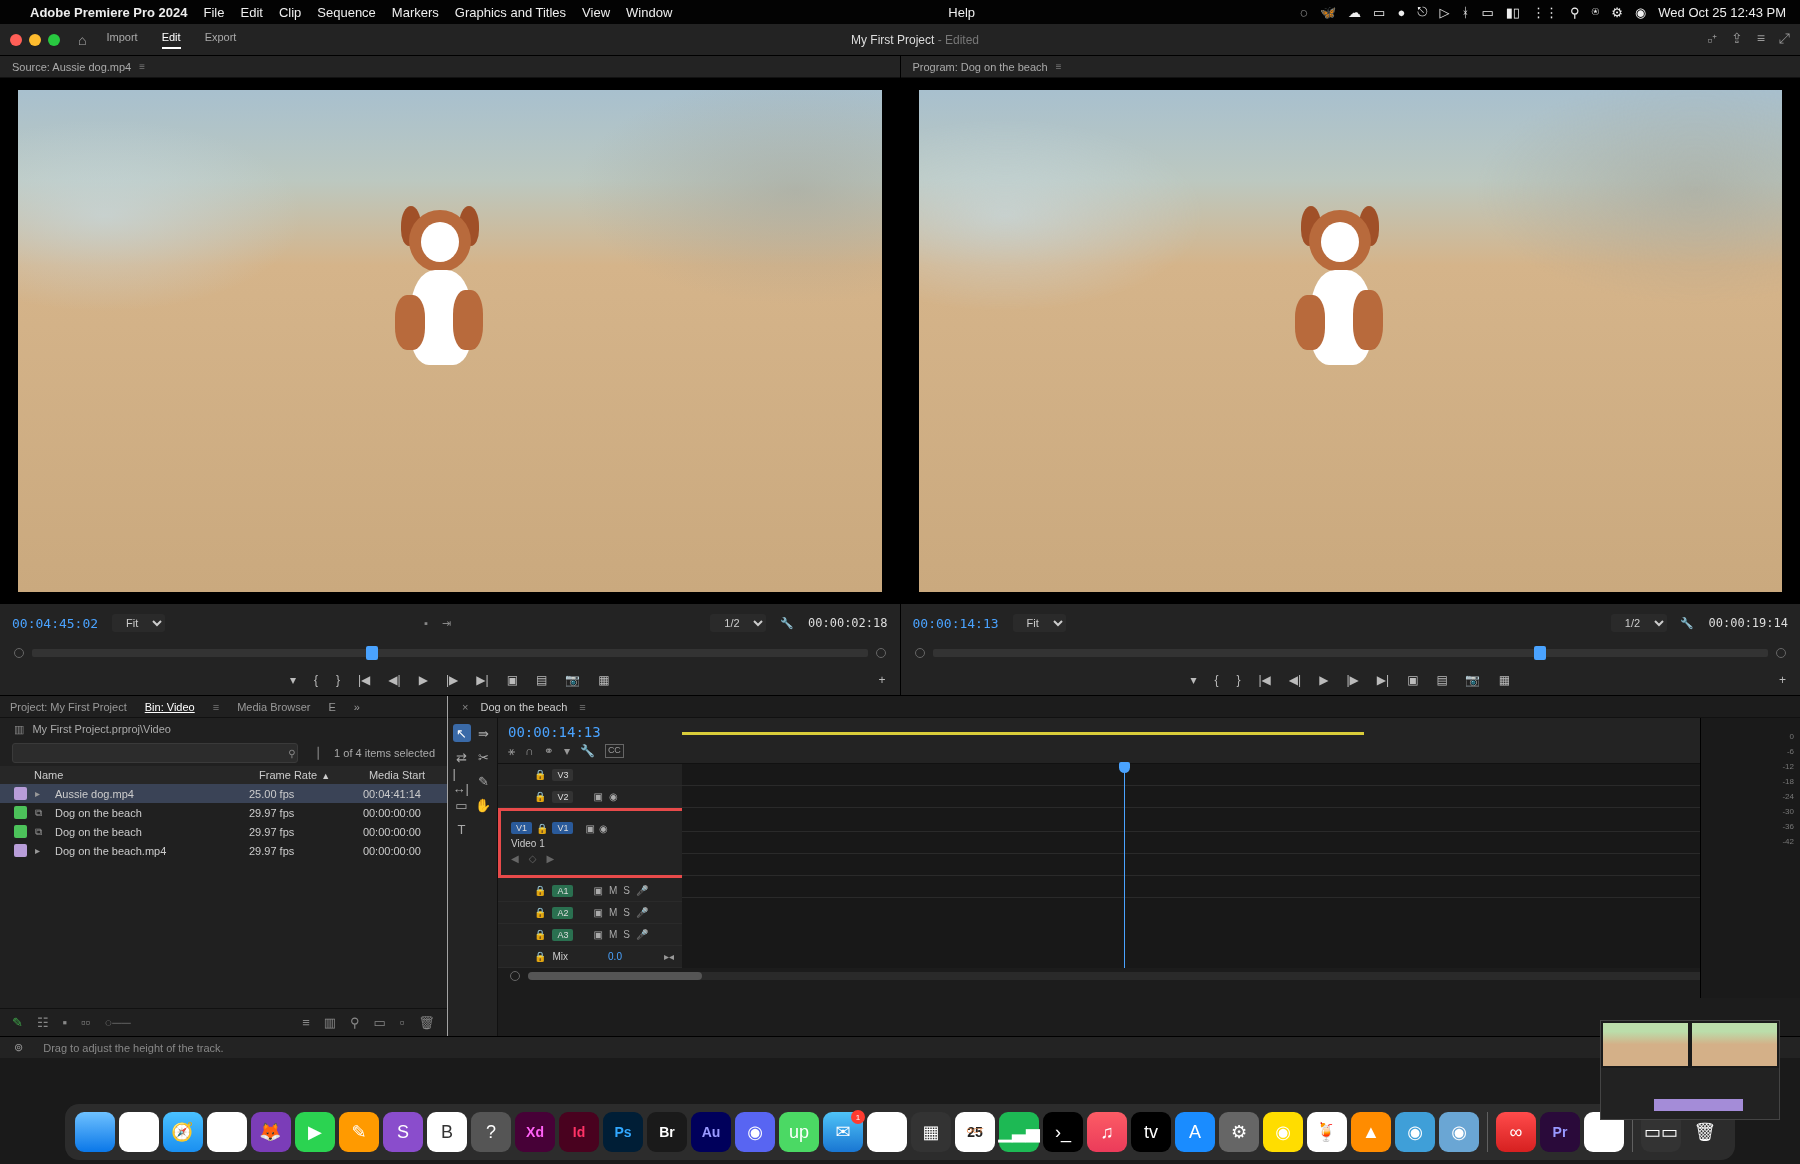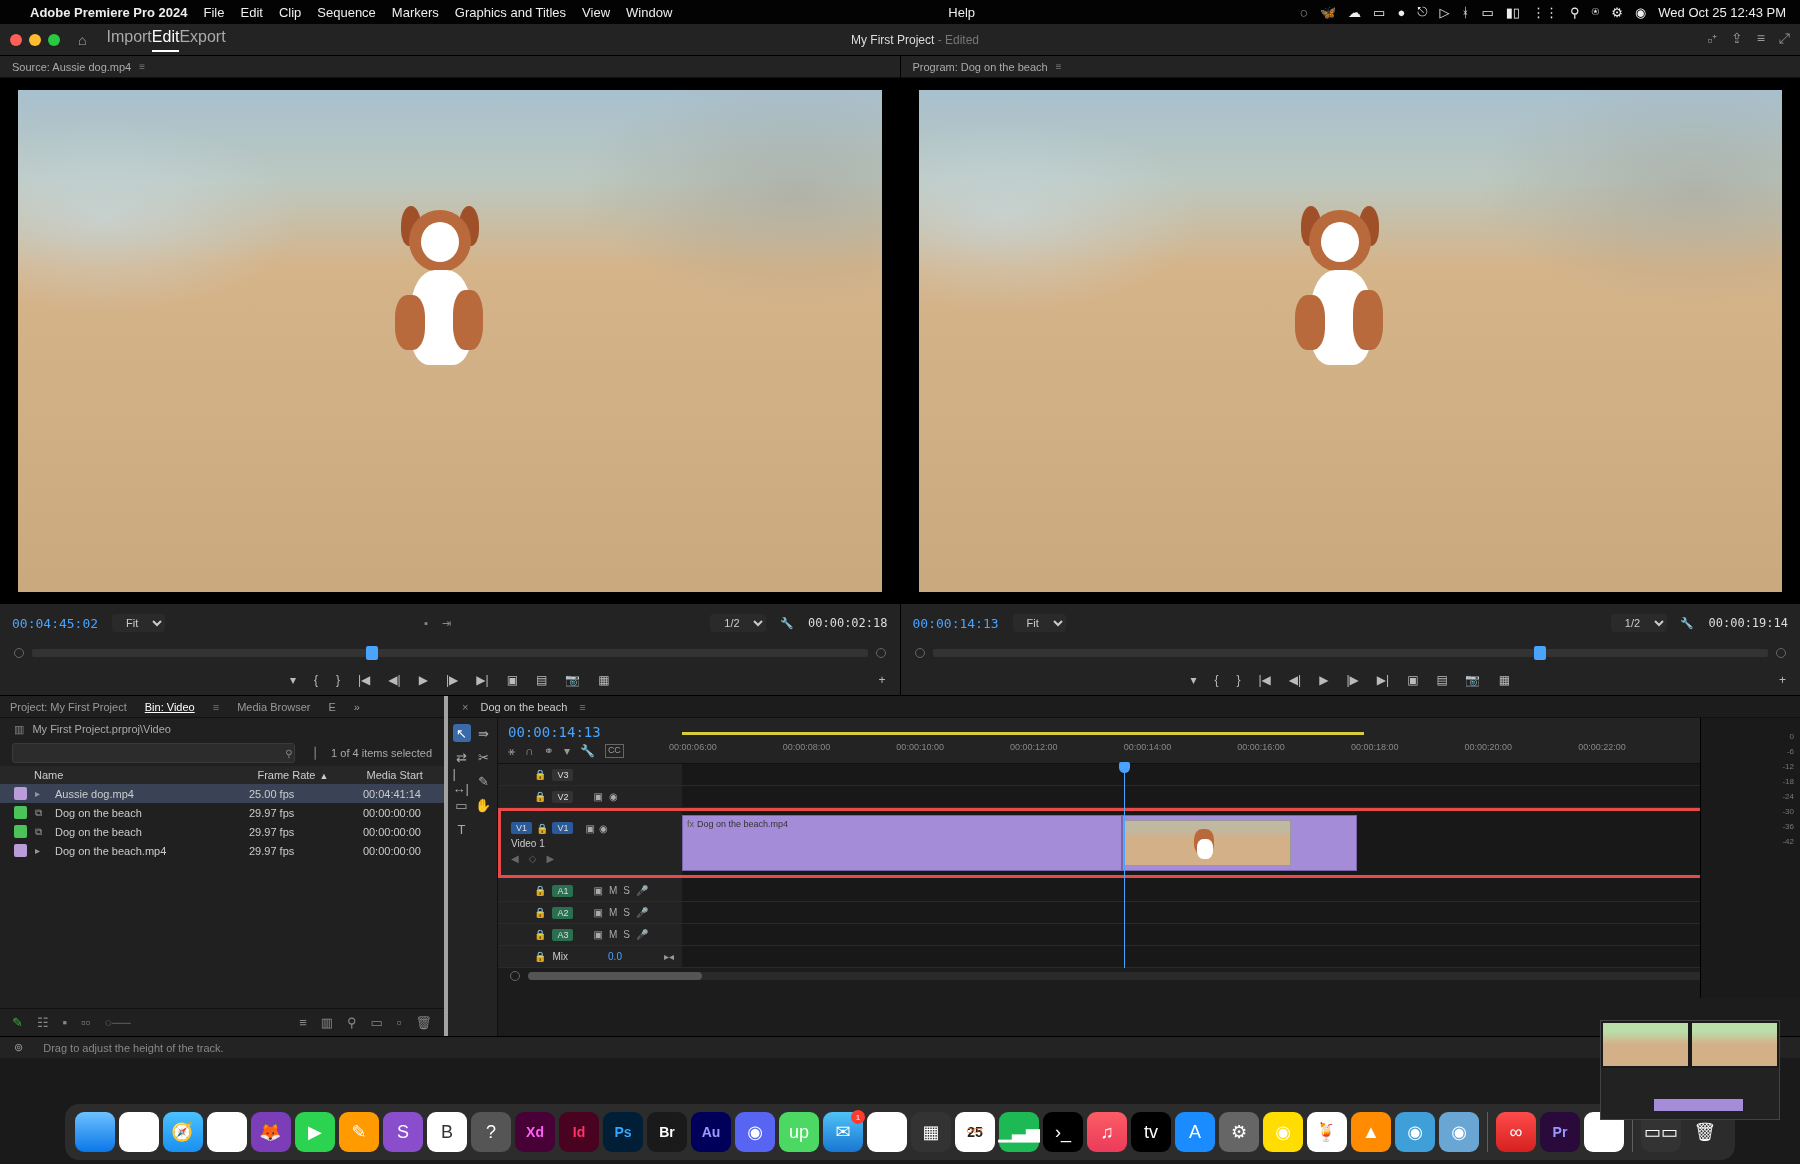--- a/index.html
+++ b/index.html
@@ -12,21 +12,21 @@
 .apple { font-size:15px; }
 .mb-item { cursor:default; }
 .app-name { font-weight:600; }
 
 
 .app-toolbar { height: 32px; background:#232323; border-bottom:1px solid #000; display:flex; align-items:center; padding:0 10px; position:relative;}
 .traffic { display:flex; gap:7px; margin-right:18px;}
 .dot { width:12px; height:12px; border-radius:50%; }
 .dot.r{background:#ff5f57}.dot.y{background:#febc2e}.dot.g{background:#28c840}
 .home-icon { color:#aaa; font-size:14px; margin-right:20px;}
-.wf-tabs { display:flex; font-size:16px; color:#aaa;}
+.wf-tabs { display:flex; gap:24px; font-size:11px; color:#aaa;}
 .wf-tabs .active { color:#fff; border-bottom:2px solid #fff; padding-bottom:4px;}
 .title-center { position:absolute; left:50%; transform:translateX(-50%); font-size:12px; color:#ddd;margin-left:15px;}
 .title-center .suffix{color:#777}
 .toolbar-right { margin-left:auto; display:flex; gap:14px; color:#999; font-size:14px;}
 
 
 .main { display:flex; height:640px; background:#1e1e1e; }
 .monitor { flex:1; display:flex; flex-direction:column; border-right:1px solid #000; }
 .monitor-header { height:22px; display:flex; align-items:center; padding:0 12px; font-size:11px; color:#aaa; background:#232323; border-bottom:1px solid #111;}
 .monitor-header .menu-ic { margin-left:8px; color:#777; font-size:10px;}
@@ -53,21 +53,21 @@
 .wr{color:#888;}
 
 .scrub-row { height:22px; display:flex; align-items:center; padding:0 14px; gap:8px; background:#232323;}
 .scrub-bar { flex:1; height:8px; background:#333; border-radius:2px; position:relative;}
 .scrub-mark { position:absolute; top:-3px; width:12px; height:14px; background:#4aa3ff; border-radius:2px;}
 .transport { height:32px; display:flex; align-items:center; justify-content:center; gap:18px; background:#232323; border-bottom:1px solid #000; color:#bbb; font-size:12px; position:relative;}
 .transport .plus { position:absolute; right:14px;}
 
 
 .lower { display:flex; height:340px; background:#1b1b1b;}
-.project-panel { width:448px; border-right:4px solid #a3a3a3; display:flex; flex-direction:column; background:#202020;}
+.project-panel { width:448px; border-right:1px solid #a3a3a3; display:flex; flex-direction:column; background:#202020;}
 .pp-tabs { height:22px; display:flex; align-items:center; padding:0 10px; gap:18px; font-size:11px; color:#999; border-bottom:1px solid #111;}
 .pp-tabs .active{color:#fff;text-decoration:underline;}
 .pp-path { height:22px; display:flex; align-items:center; padding:0 14px; color:#aaa; gap:8px;}
 .pp-search { height:26px; display:flex; align-items:center; padding:0 12px; gap:8px;}
 .pp-search input { flex:1; background:#2c2c2c; border:1px solid #3a3a3a; color:#ccc; padding:3px 18px 3px 8px; font-size:11px; border-radius:3px;}
 .pp-count{color:#aaa;font-size:11px;}
 .pp-srch-ic{position:relative;left:-18px;color:#888;font-size:10px;}
 .pp-table { flex:1; }
 .pp-head { display:flex; background:#272727; height:18px; align-items:center; padding-left:34px; font-size:11px; color:#ccc;gap:20px;}
 .pp-head .c1{width:210px;}.pp-head .c2{width:92px;}.pp-head .c3{width:80px;}
@@ -437,31 +437,20 @@
             <div class="tl-icons">
               <span>⚹</span>
               <span>∩</span>
               <span>⚭</span>
               <span>▾</span>
               <span>🔧</span>
               <span style="border:1px solid #666;padding:0 2px;font-size:9px">CC</span>
             </div>
           </div>
           <div class="tl-ruler">
-            <div class="ruler-ticks" id="ruler-ticks">
-                <span class="ruler-label" style="left: 1%;">00:00:06:00</span>
-                <span class="ruler-label" style="left: 11.4444%;">00:00:08:00</span>
-                <span class="ruler-label" style="left: 21.8889%;">00:00:10:00</span>
-                <span class="ruler-label" style="left: 32.3333%;">00:00:12:00</span>
-                <span class="ruler-label" style="left: 42.7778%;">00:00:14:00</span>
-                <span class="ruler-label" style="left: 53.2222%;">00:00:16:00</span>
-                <span class="ruler-label" style="left: 63.6667%;">00:00:18:00</span>
-                <span class="ruler-label" style="left: 74.1111%;">00:00:20:00</span>
-                <span class="ruler-label" style="left: 84.5556%;">00:00:22:00</span>
-              </div>
             <div class="ruler-bar"></div>
           </div>
         </div>
         <div class="tracks">
           <div class="track-headers">
             <div class="trk-head">
                 <span style="width:22px"></span>
                 <span class="lock">🔒</span>
                 <span class="trk-lbl g">V3</span>
               </div>
@@ -532,33 +521,20 @@
                 <span style="width:30px"></span>
                 <span>▸◂</span>
               </div>
           </div>
           <div class="track-content">
             <div class="playhead">
                 <div class="playhead-top"></div>
               </div>
             <div class="trk-row"></div>
             <div class="trk-row"></div>
-            <div class="trk-row v1c">
-              <div class="clip v1" style="left:0;width:39.5%;">
-                <span class="fx">fx</span><span class="clip-lbl">Dog on the beach.mp4</span>
-              </div>
-              <div class="clip v1" style="left:39.5%;width:21%;">
-                <span class="fx">fx</span><span class="clip-lbl">Aussie dog.mp4</span>
-                <div class="thumb-clip" style="left:0;width:72%;">
-                  <div class="thumb-mini"></div>
-                  <div style="position:absolute;left:42%;top:18%;width:20px;height:26px;background:#b86a3c;border-radius:40%"></div>
-                  <div style="position:absolute;left:44%;top:40%;width:16px;height:20px;background:#fff;border-radius:40%"></div>
-                </div>
-              </div>
-            </div>
             <div class="trk-row" style="margin-top:2px"></div>
             <div class="trk-row"></div>
             <div class="trk-row"></div>
             <div class="trk-row"></div>
             <div style="position:absolute;right:6px;top:18px;bottom:10px;width:8px;display:flex;flex-direction:column;justify-content:space-between;">
               <span class="circ"></span>
               <span class="circ"></span>
               <span class="circ"></span>
             </div>
           </div>

